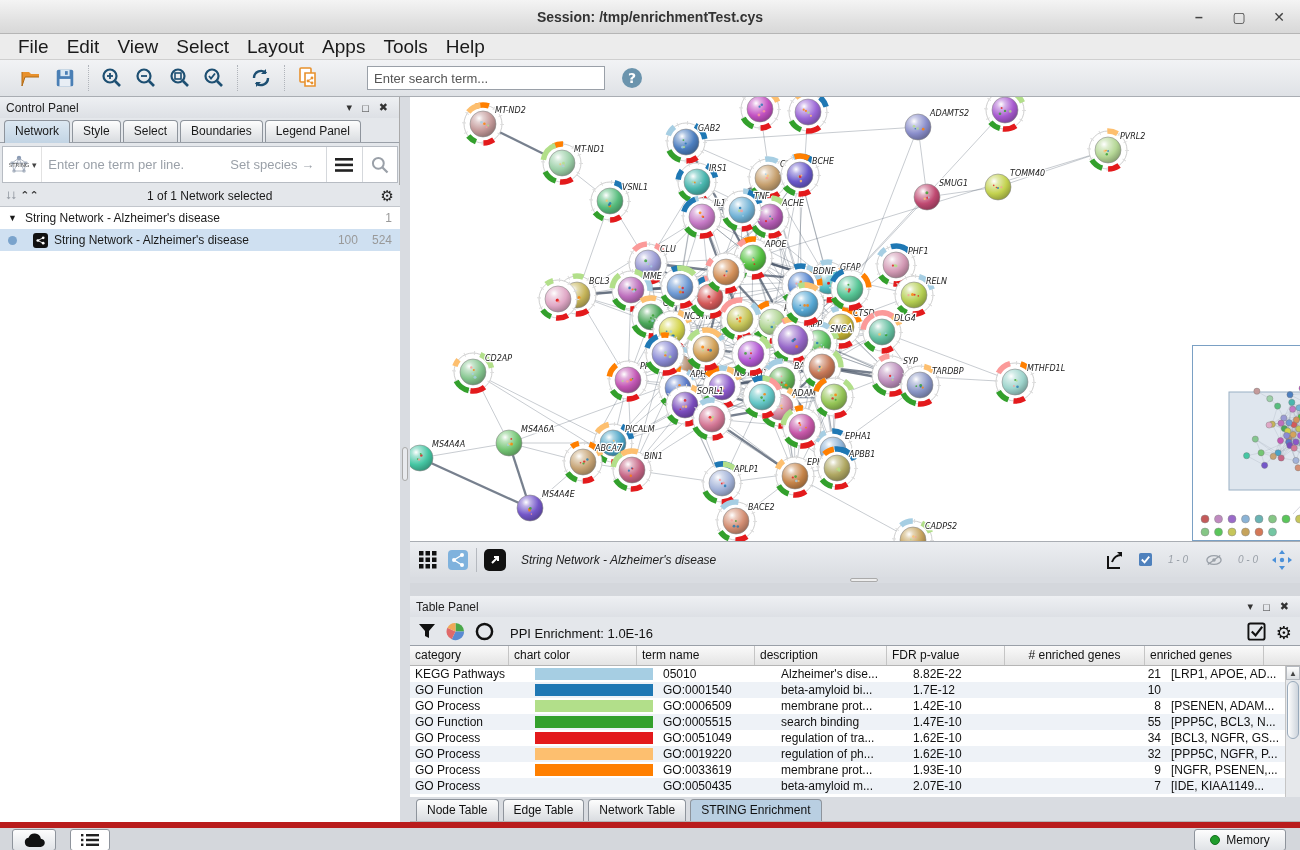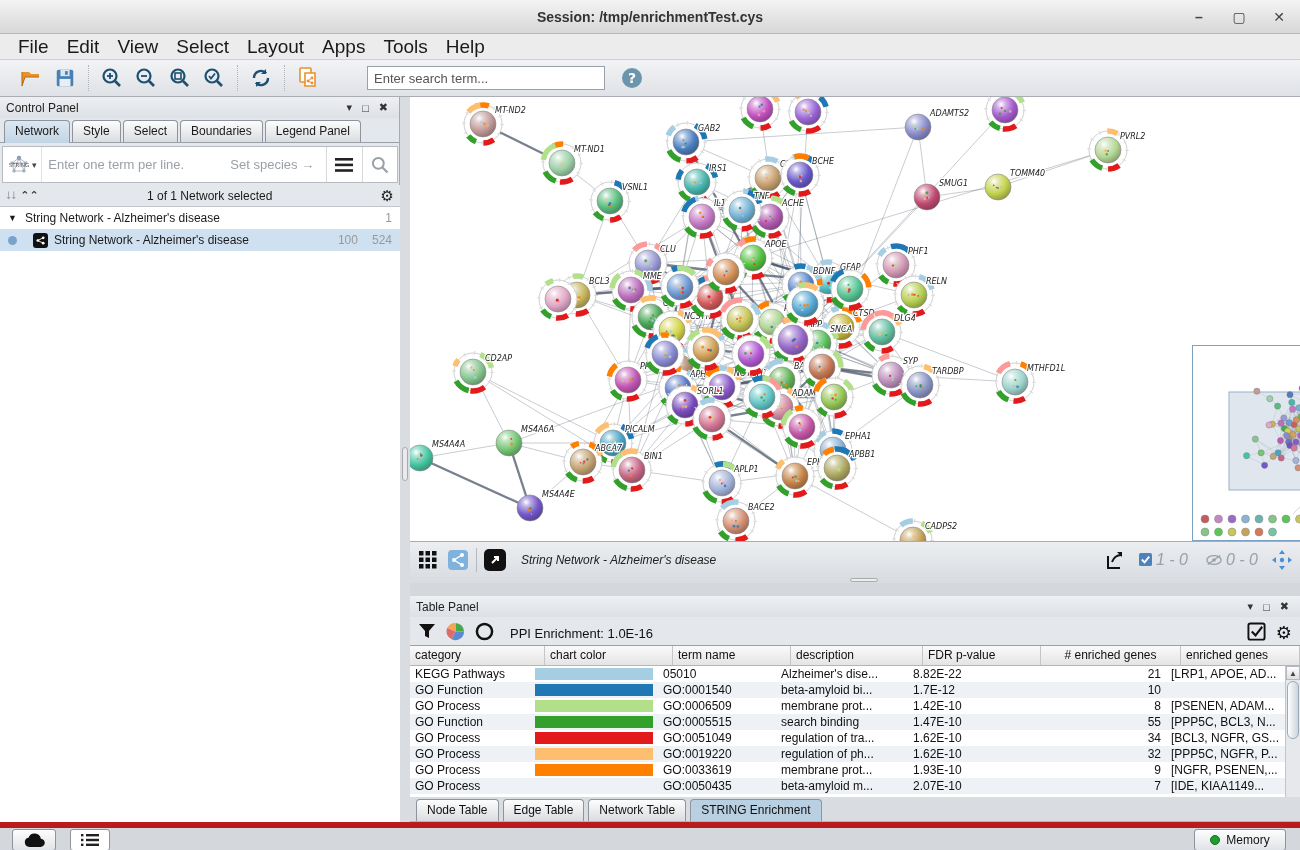--- a/index.html
+++ b/index.html
@@ -67,21 +67,21 @@
   
   #network-view { position:absolute; left:410px; top:97px; width:982px; height:480px; background:#404040;font-style:italic; }
   #net-canvas { position:absolute; left:0; top:0; width:890px; height:444px; overflow:hidden; background:#fff; }
   #birdseye { position:absolute; right:0px; top:248px; width:200px; height:196px;
     background:#fff; border:1px solid #7aa0c4; }
   #net-toolbar { position:absolute; left:0; top:444px; width:890px; height:36px;
     background:linear-gradient(#eceef1,#dadde2); border-top:1px solid #a9adb3;
     display:flex; align-items:center; padding:0 6px; gap:6px; }
   #net-toolbar .title { font-size:12px; color:#222; margin-left:8px; flex:1; }
   .ntb-icon { width:24px; height:24px; display:flex; align-items:center; justify-content:center; }
-  .counter { font-size:16px; color:#9aa0a8; display:flex; align-items:center; gap:4px; padding:0 6px; }
+  .counter { font-size:10px; color:#9aa0a8; display:flex; align-items:center; gap:16px; padding:0 6px; }
   
   #table-panel { position:absolute; left:410px; top:596px; width:890px; height:214px; background:#a16207; }
   #tp-toolbar { height:32px; display:flex; align-items:center; gap:10px; padding:0 8px;
     background:#e4e7eb; }
   #ppi-label { font-size:13px; color:#111; }
   #enrich-table { position:absolute; left:0; top:49px; width:890px; height:165px; background:#fff;
     border-top:1px solid #9aa0a8; border-bottom:2px solid #2a3a4a; overflow:hidden; }
   .t-headrow { display:flex; height:20px; background:linear-gradient(#fafafa,#e4e4e4);
     border-bottom:1px solid #b5b5b5; }
   .t-hcell { font-size:12px; color:#111; padding:2px 5px; border-right:1px solid #c5c5c5;
@@ -2566,21 +2566,21 @@
     <span style="flex:1"></span>
     <span>
       <svg width="19" height="19" viewBox="0 0 20 20">
           <rect x="1.5" y="1.5" width="17" height="17" rx="2" fill="none" stroke="#111" stroke-width="2"></rect>
           <path d="M5 10l4 4 7-9" stroke="#111" stroke-width="2.2" fill="none"></path>
         </svg></span>
     <span style="font-size:18px;color:#111;">⚙</span>
   </div>
   <div id="enrich-table">
     <div class="t-headrow" id="t-head">
-        <div class="t-hcell" style="width: 135px;">category</div>
+        <div class="t-hcell" style="width: 99px;">category</div>
         <div class="t-hcell" style="width: 128px;">chart color</div>
         <div class="t-hcell" style="width: 118px;">term name</div>
         <div class="t-hcell" style="width: 132px;">description</div>
         <div class="t-hcell" style="width: 118px;">FDR p-value</div>
         <div class="t-hcell" style="width: 140px; text-align: center;"># enriched genes</div>
         <div class="t-hcell" style="width: 119px;">enriched genes</div>
       </div>
     <div id="t-body">
         <div class="t-row">
           <div class="t-cell" style="width: 120px;">KEGG Pathways</div>

